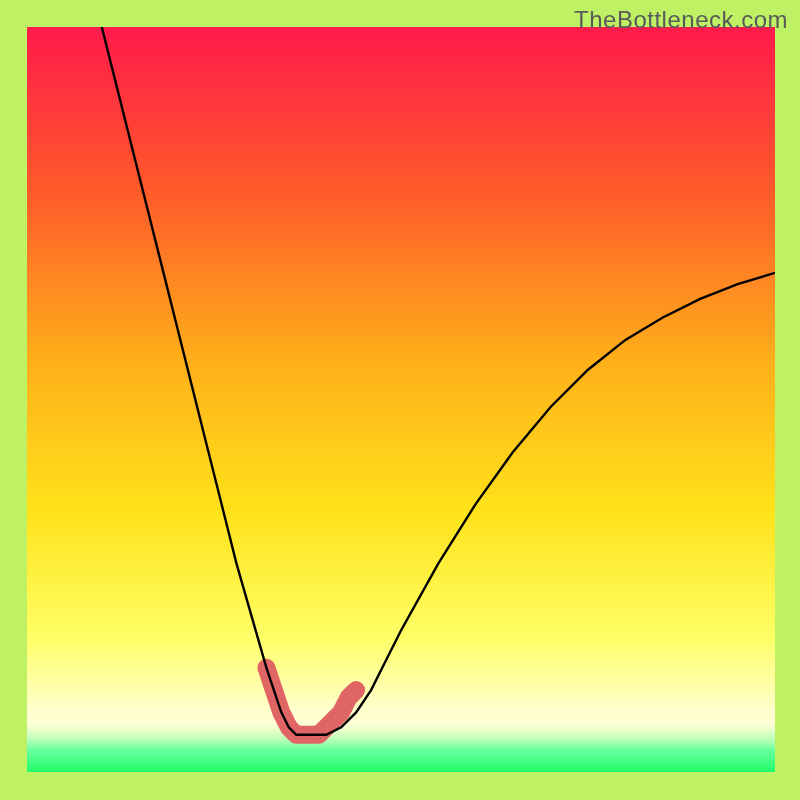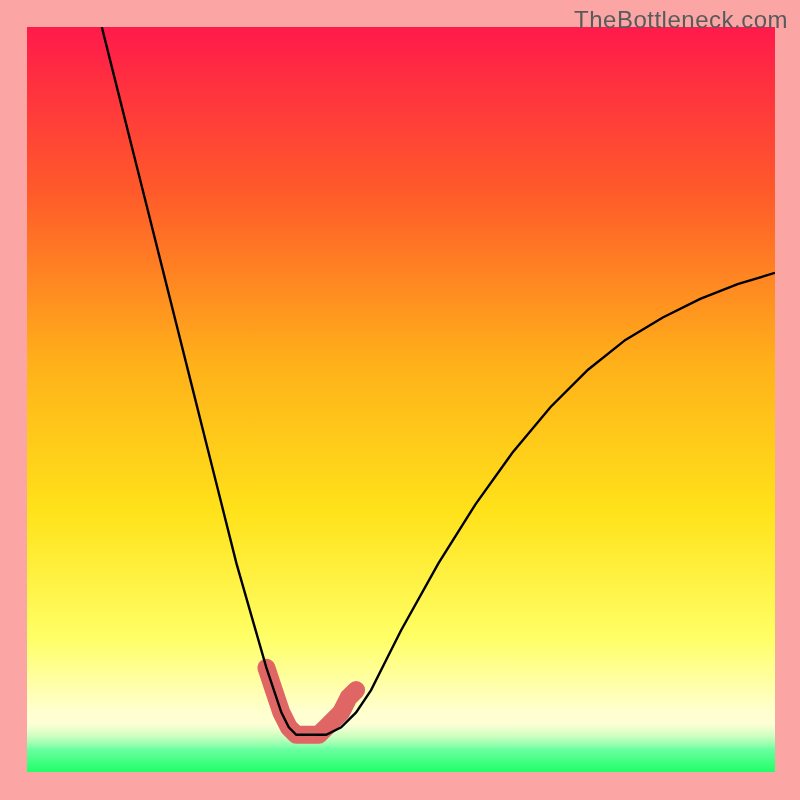--- a/index.html
+++ b/index.html
@@ -7,21 +7,21 @@
     padding: 0;
     width: 800px;
     height: 800px;
     background: #000;
     overflow: hidden;
   }
   .frame {
     position: relative;
     width: 800px;
     height: 800px;
-    background: #fca5a5;
+    background: #bef264;
   }
   .watermark {
     position: absolute;
     top: 6px;
     right: 12px;
     font-family: Arial, Helvetica, sans-serif;
     font-size: 24px;
     font-weight: 500;
     color: #5a5a5a;
     letter-spacing: 0.5px;

